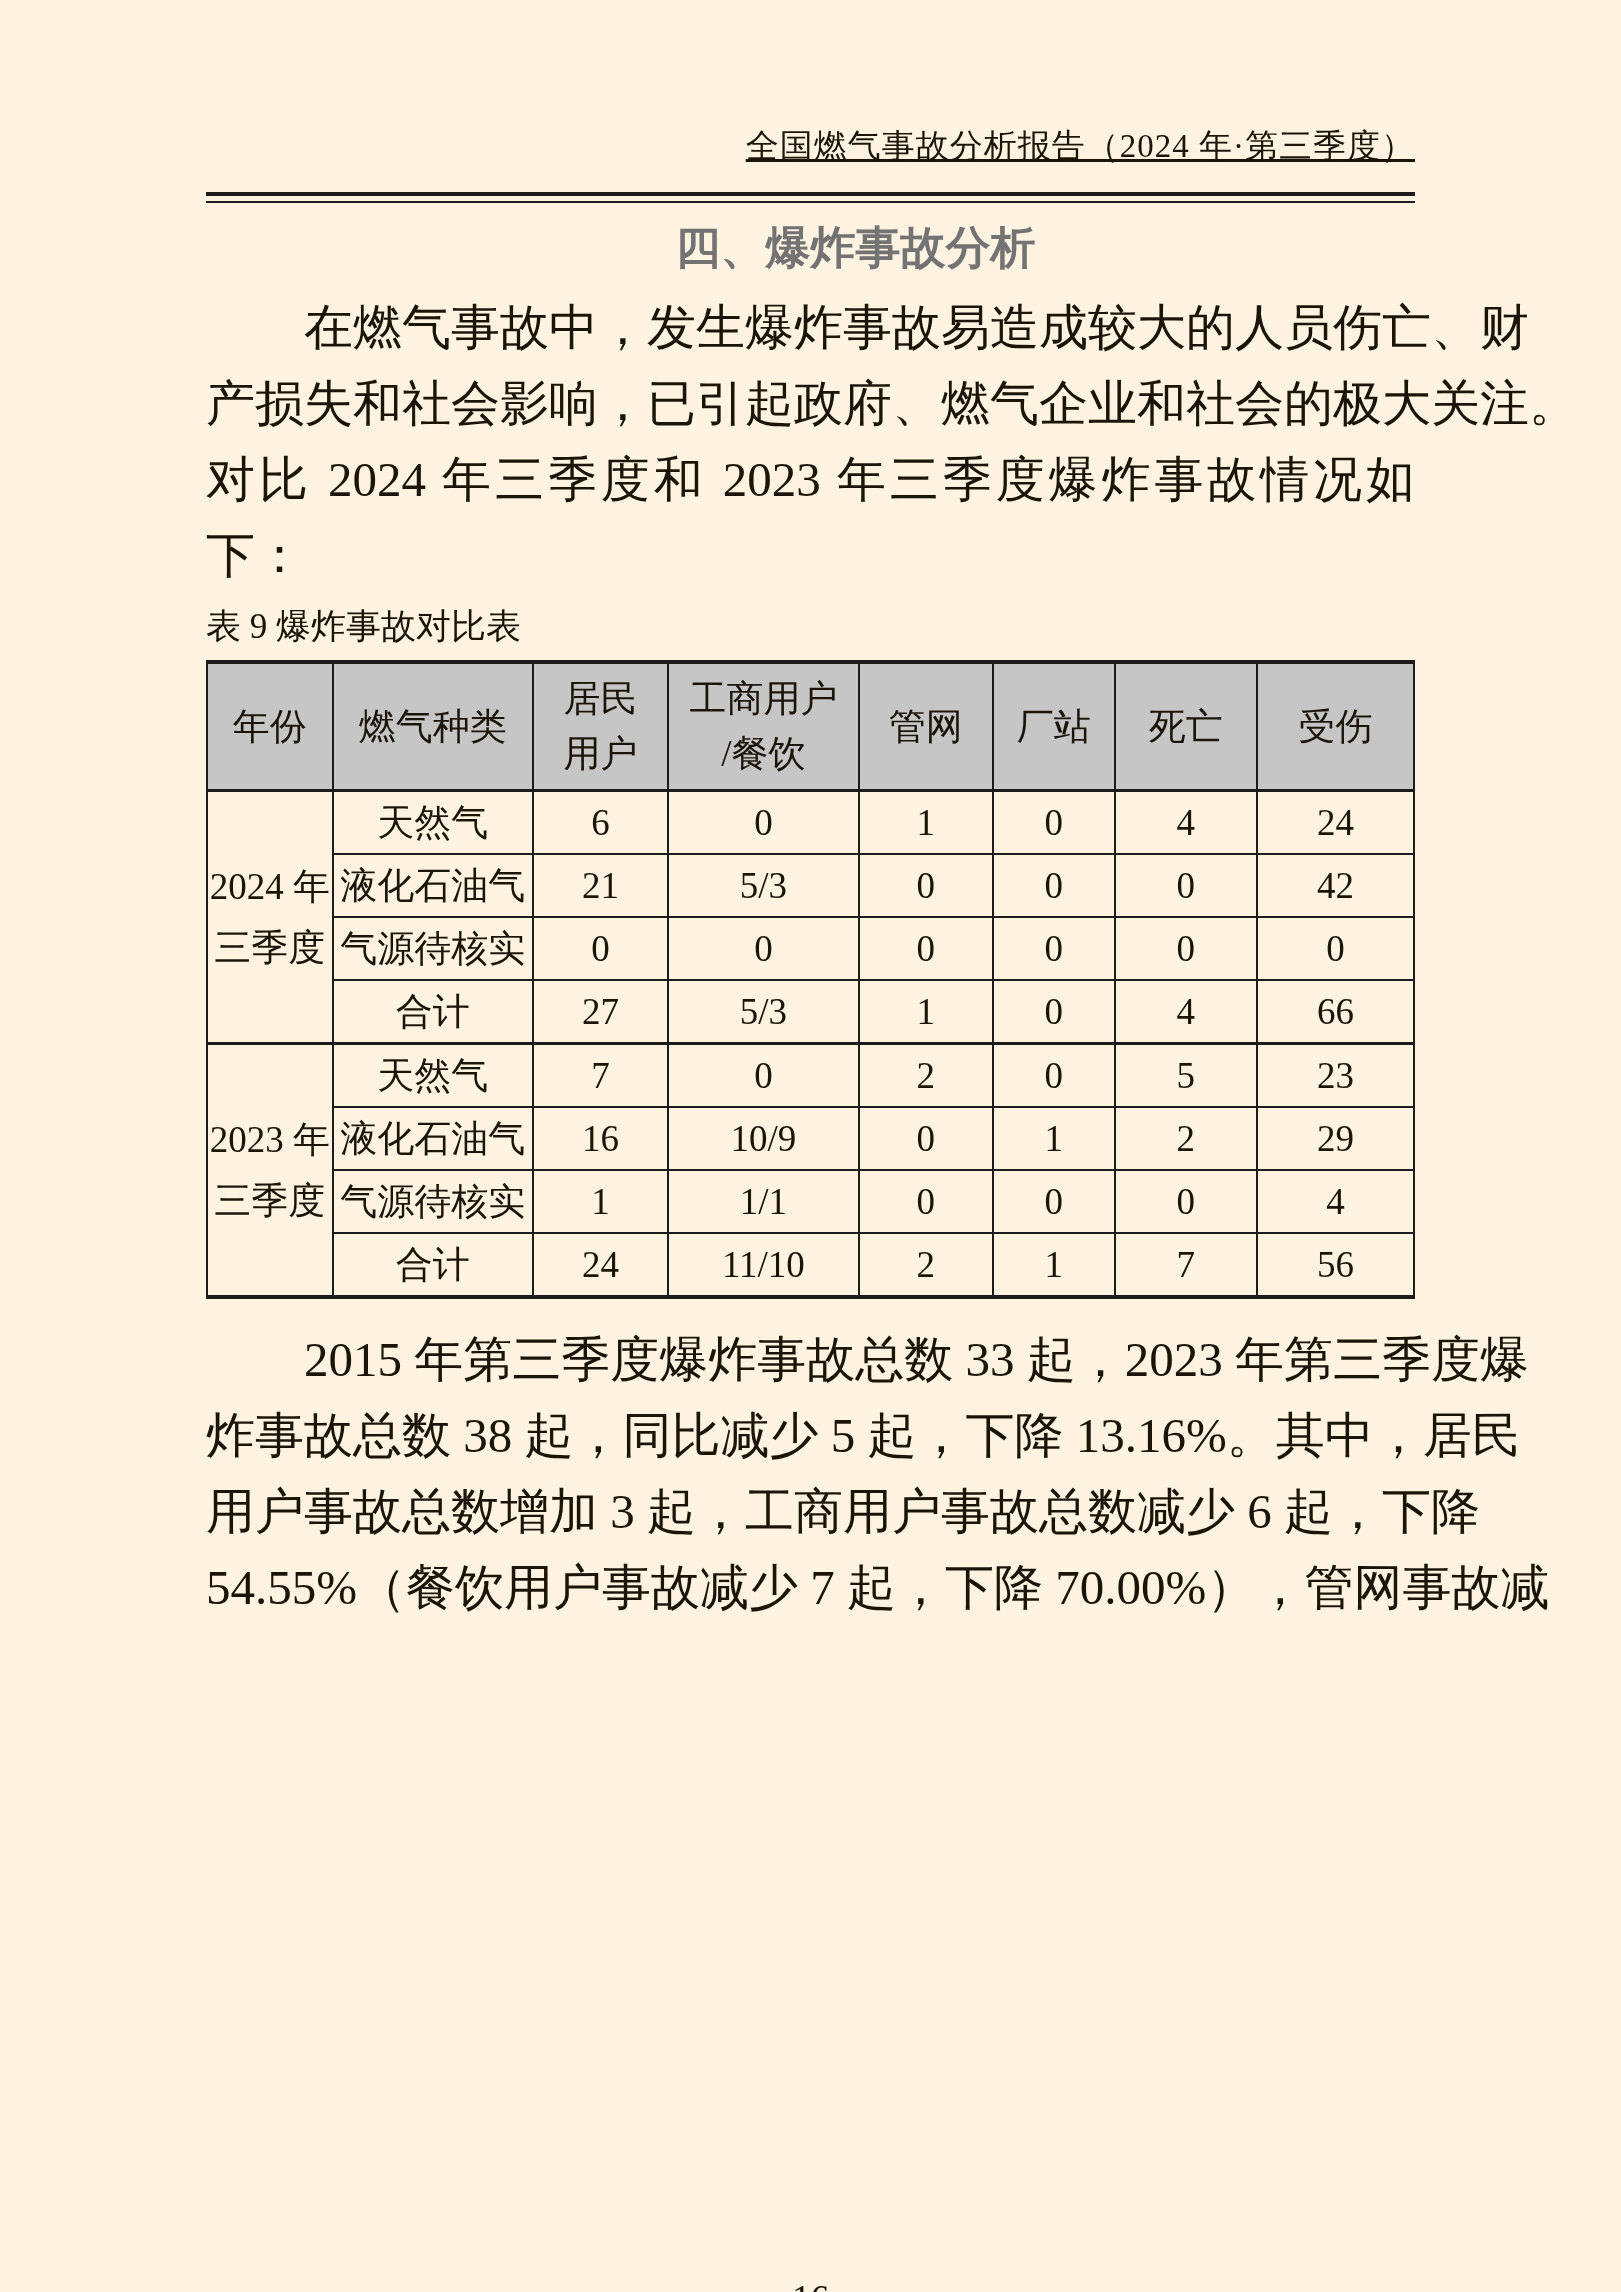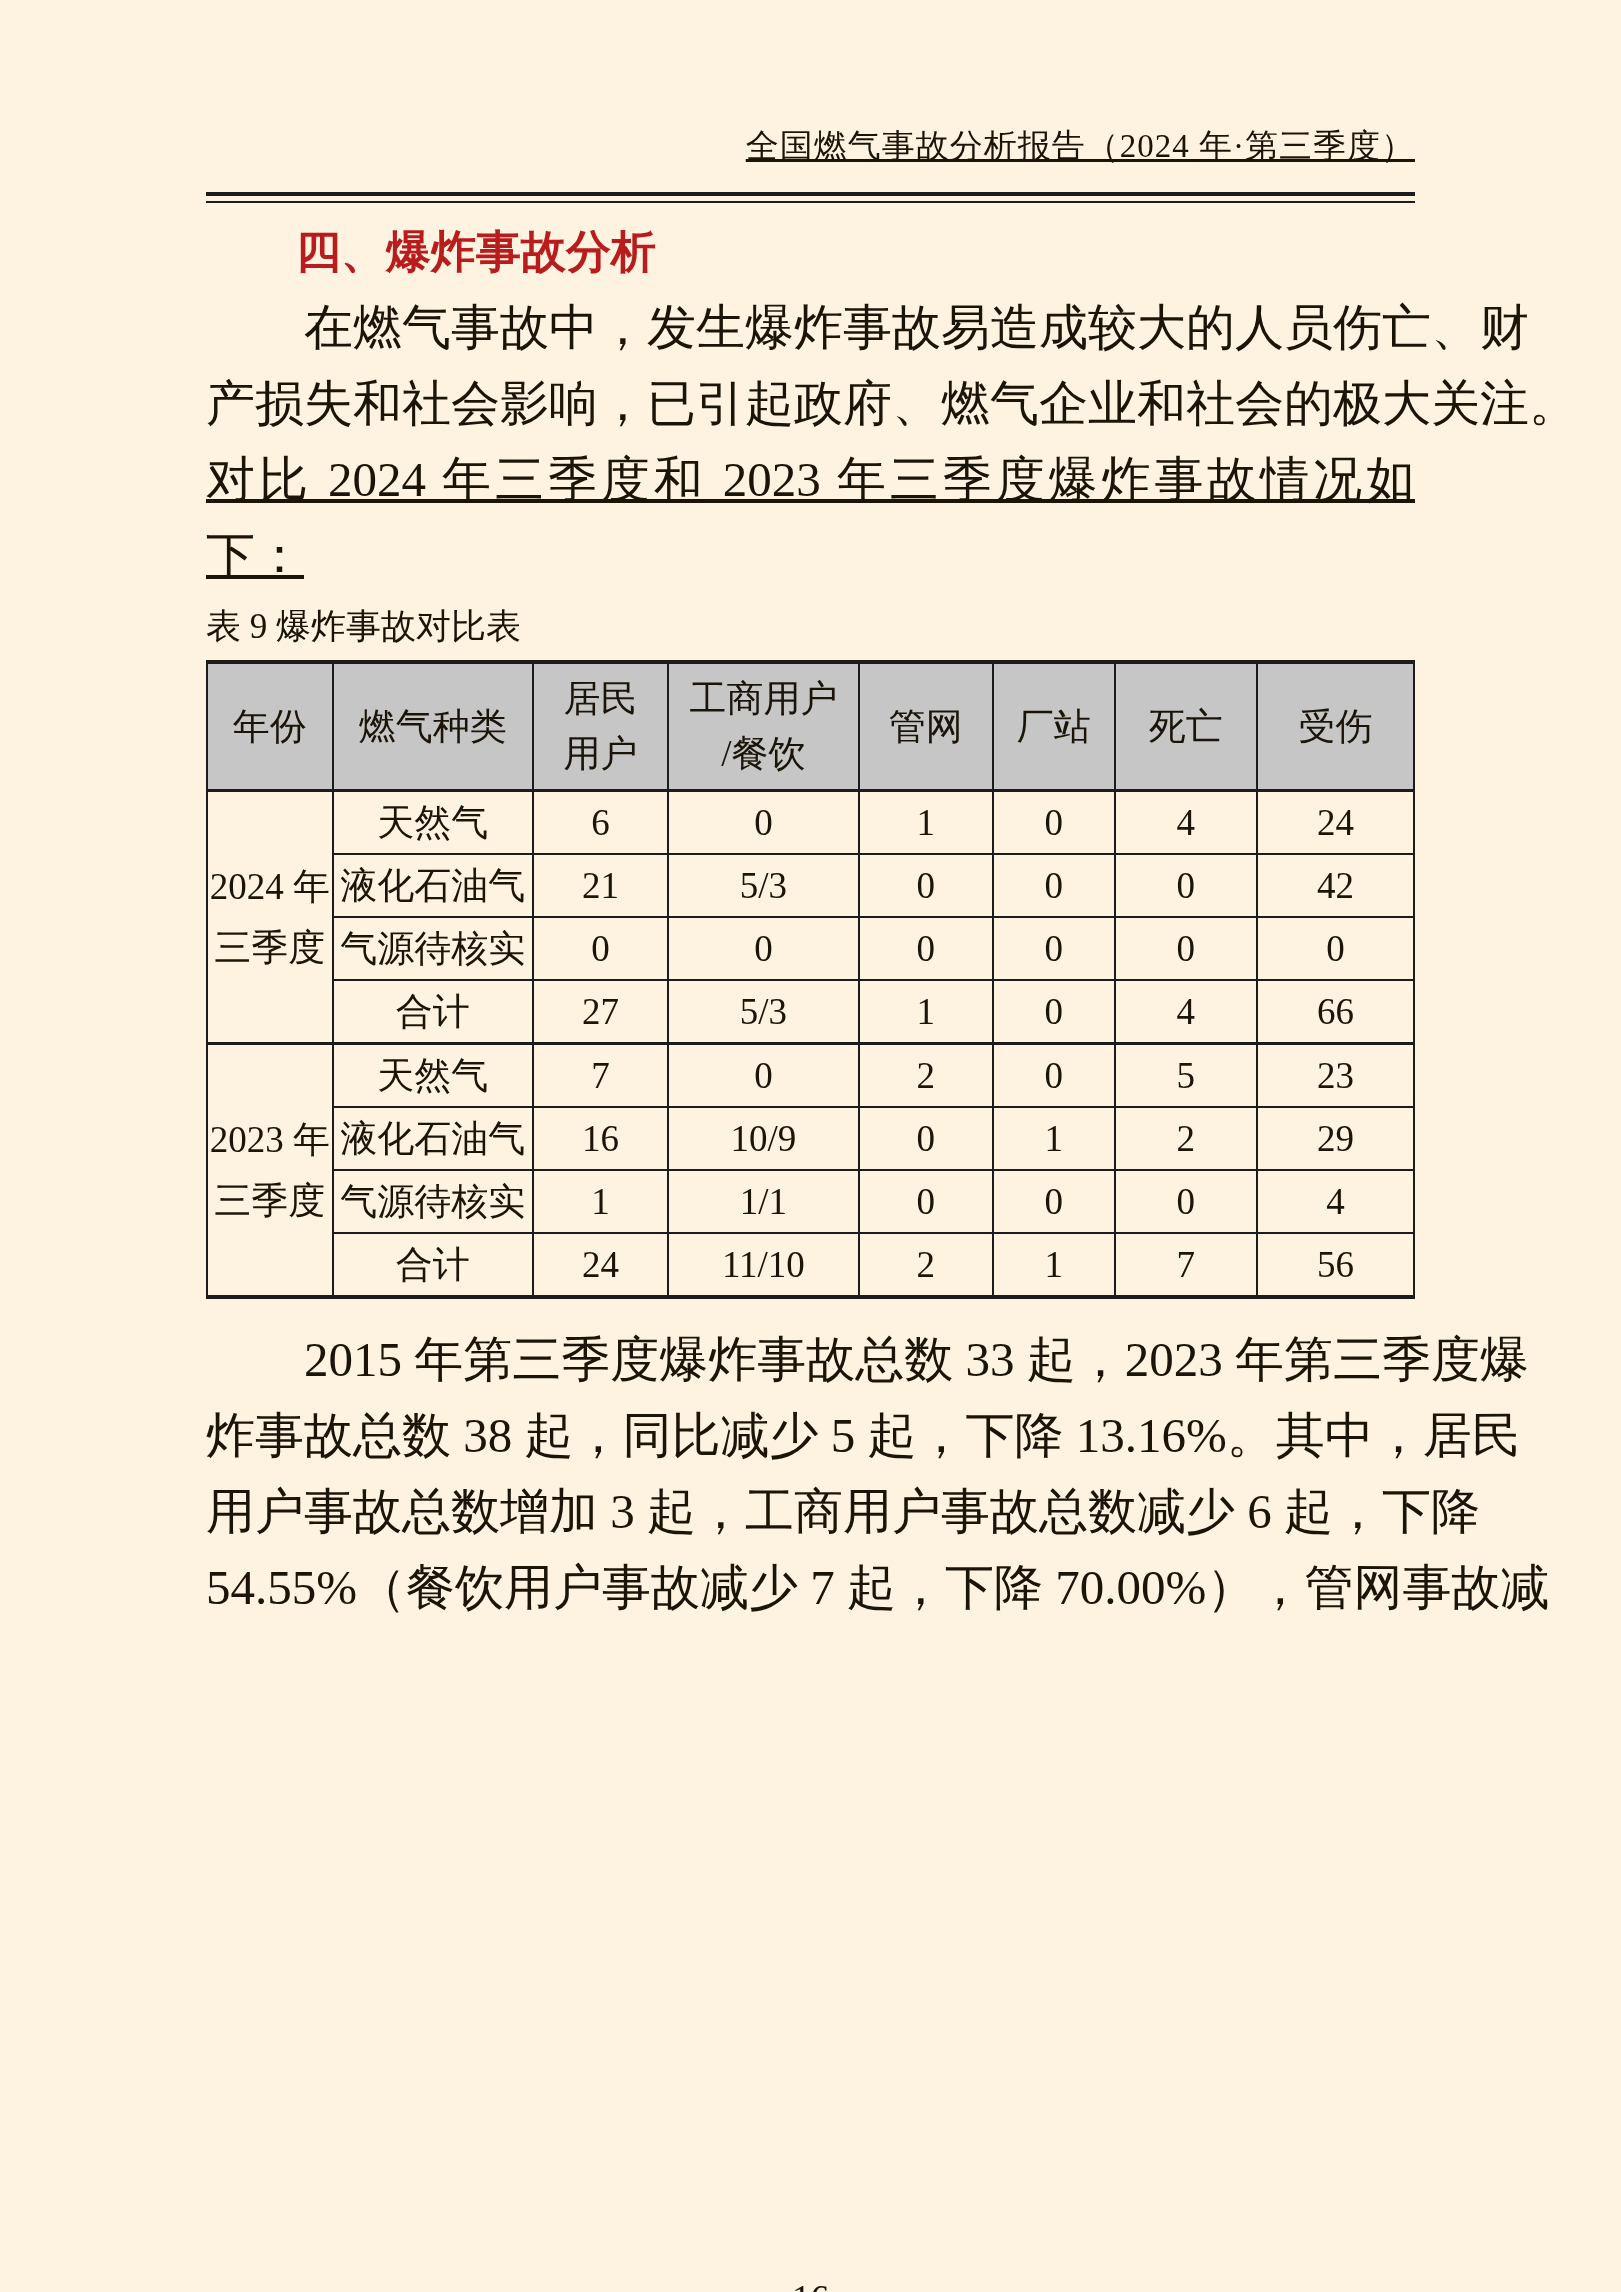--- a/index.html
+++ b/index.html
@@ -28,34 +28,35 @@
   .double-rule{
     margin:23.5px 206px 0 206px;
     height:5.9px;
     border-top:4.9px solid var(--line);
     border-bottom:2.9px solid var(--line);
   }
   .content{margin:0 206px;}
   .section-heading{
     margin:17.6px 0 0 0;
     padding-left:2em;
-    font-family:Liberation Sans, sans-serif;
+    font-family:Liberation Mono, monospace;
     font-weight:700;
     font-size:45px;
     line-height:61px;
-    color:#b91c1c;
+    color:#737373;
+    text-align:center;
   }
   .para{margin-top:7.8px;font-size:49px;line-height:76px;}
   .para .ln{
     text-align:justify;
     text-align-last:justify;
     white-space:nowrap;
   }
   .para .ln.first{text-indent:2em;}
-  .para .ln.last{text-align-last:left;white-space:normal;text-decoration:underline;}
+  .para .ln.last{text-align-last:left;white-space:normal;}
   .tbl-caption{
     margin-top:5.9px;
     text-align:left;
     font-size:35px;
     line-height:53px;
   }
   table.cmp{
     width:100%;
     margin-top:7px;
     border-collapse:collapse;

